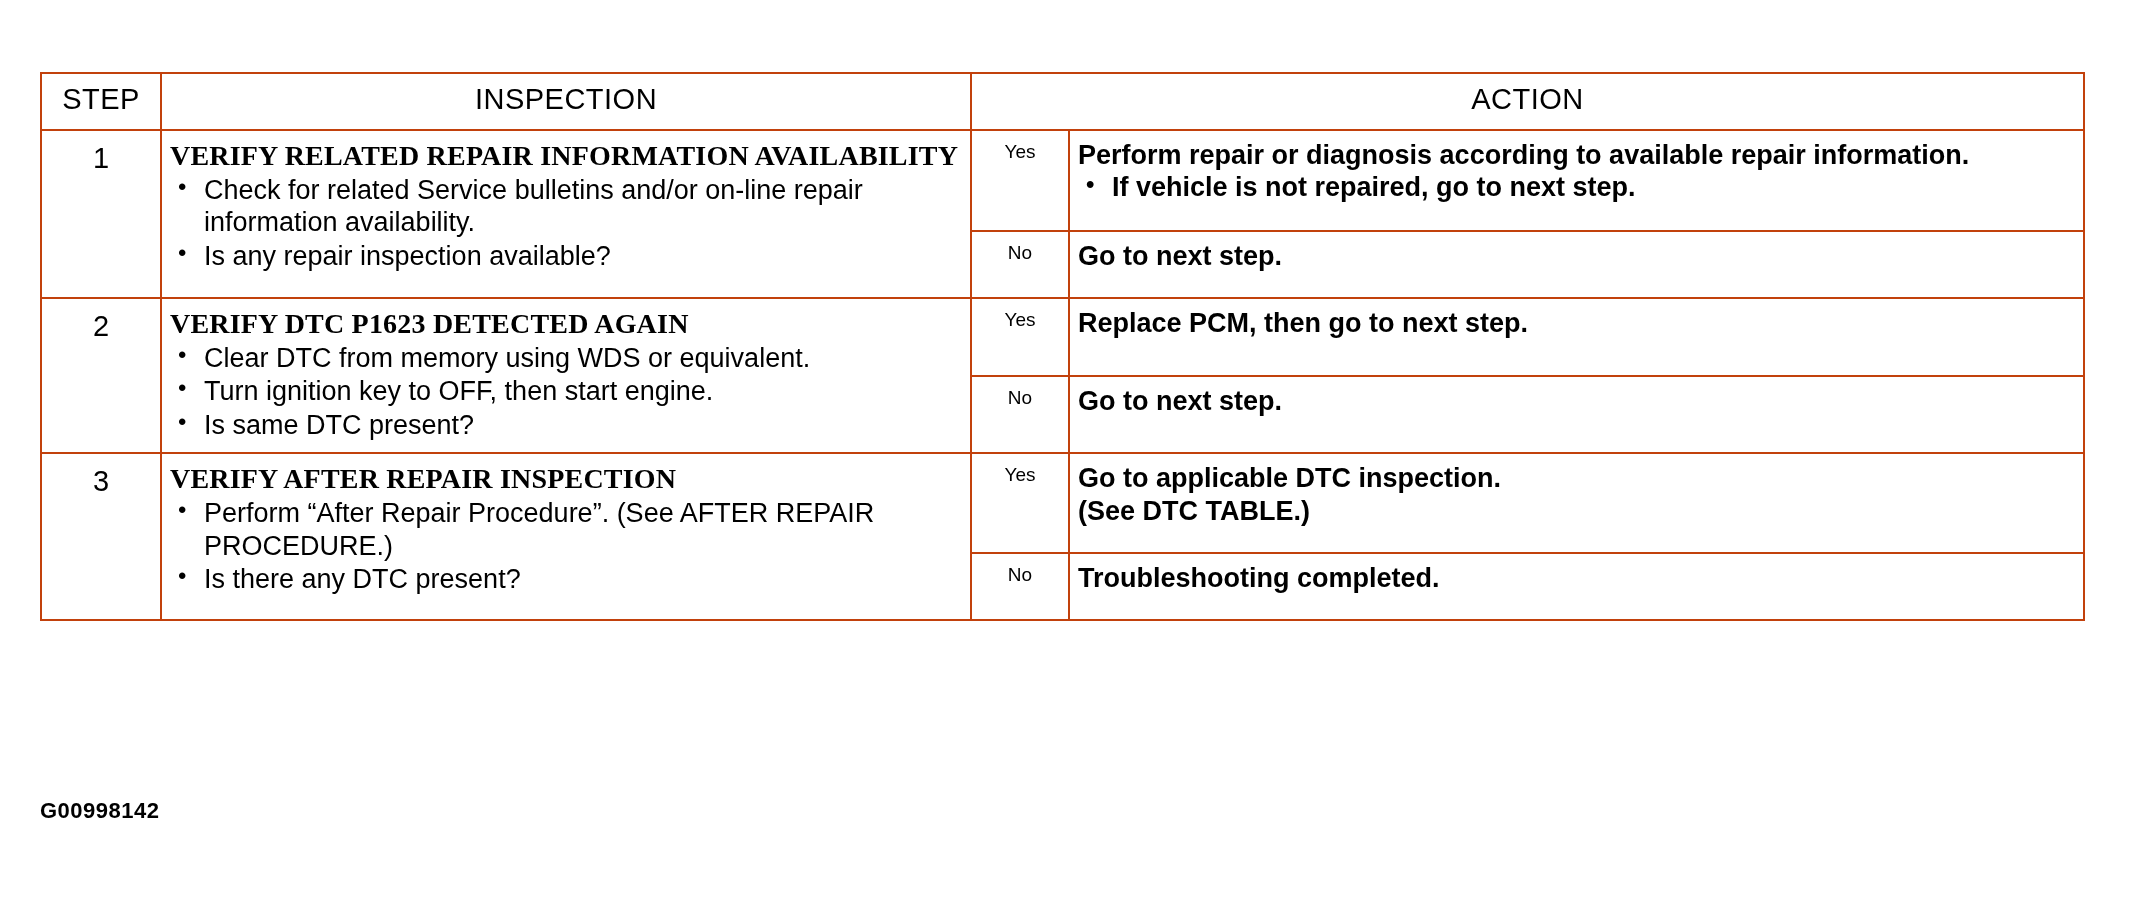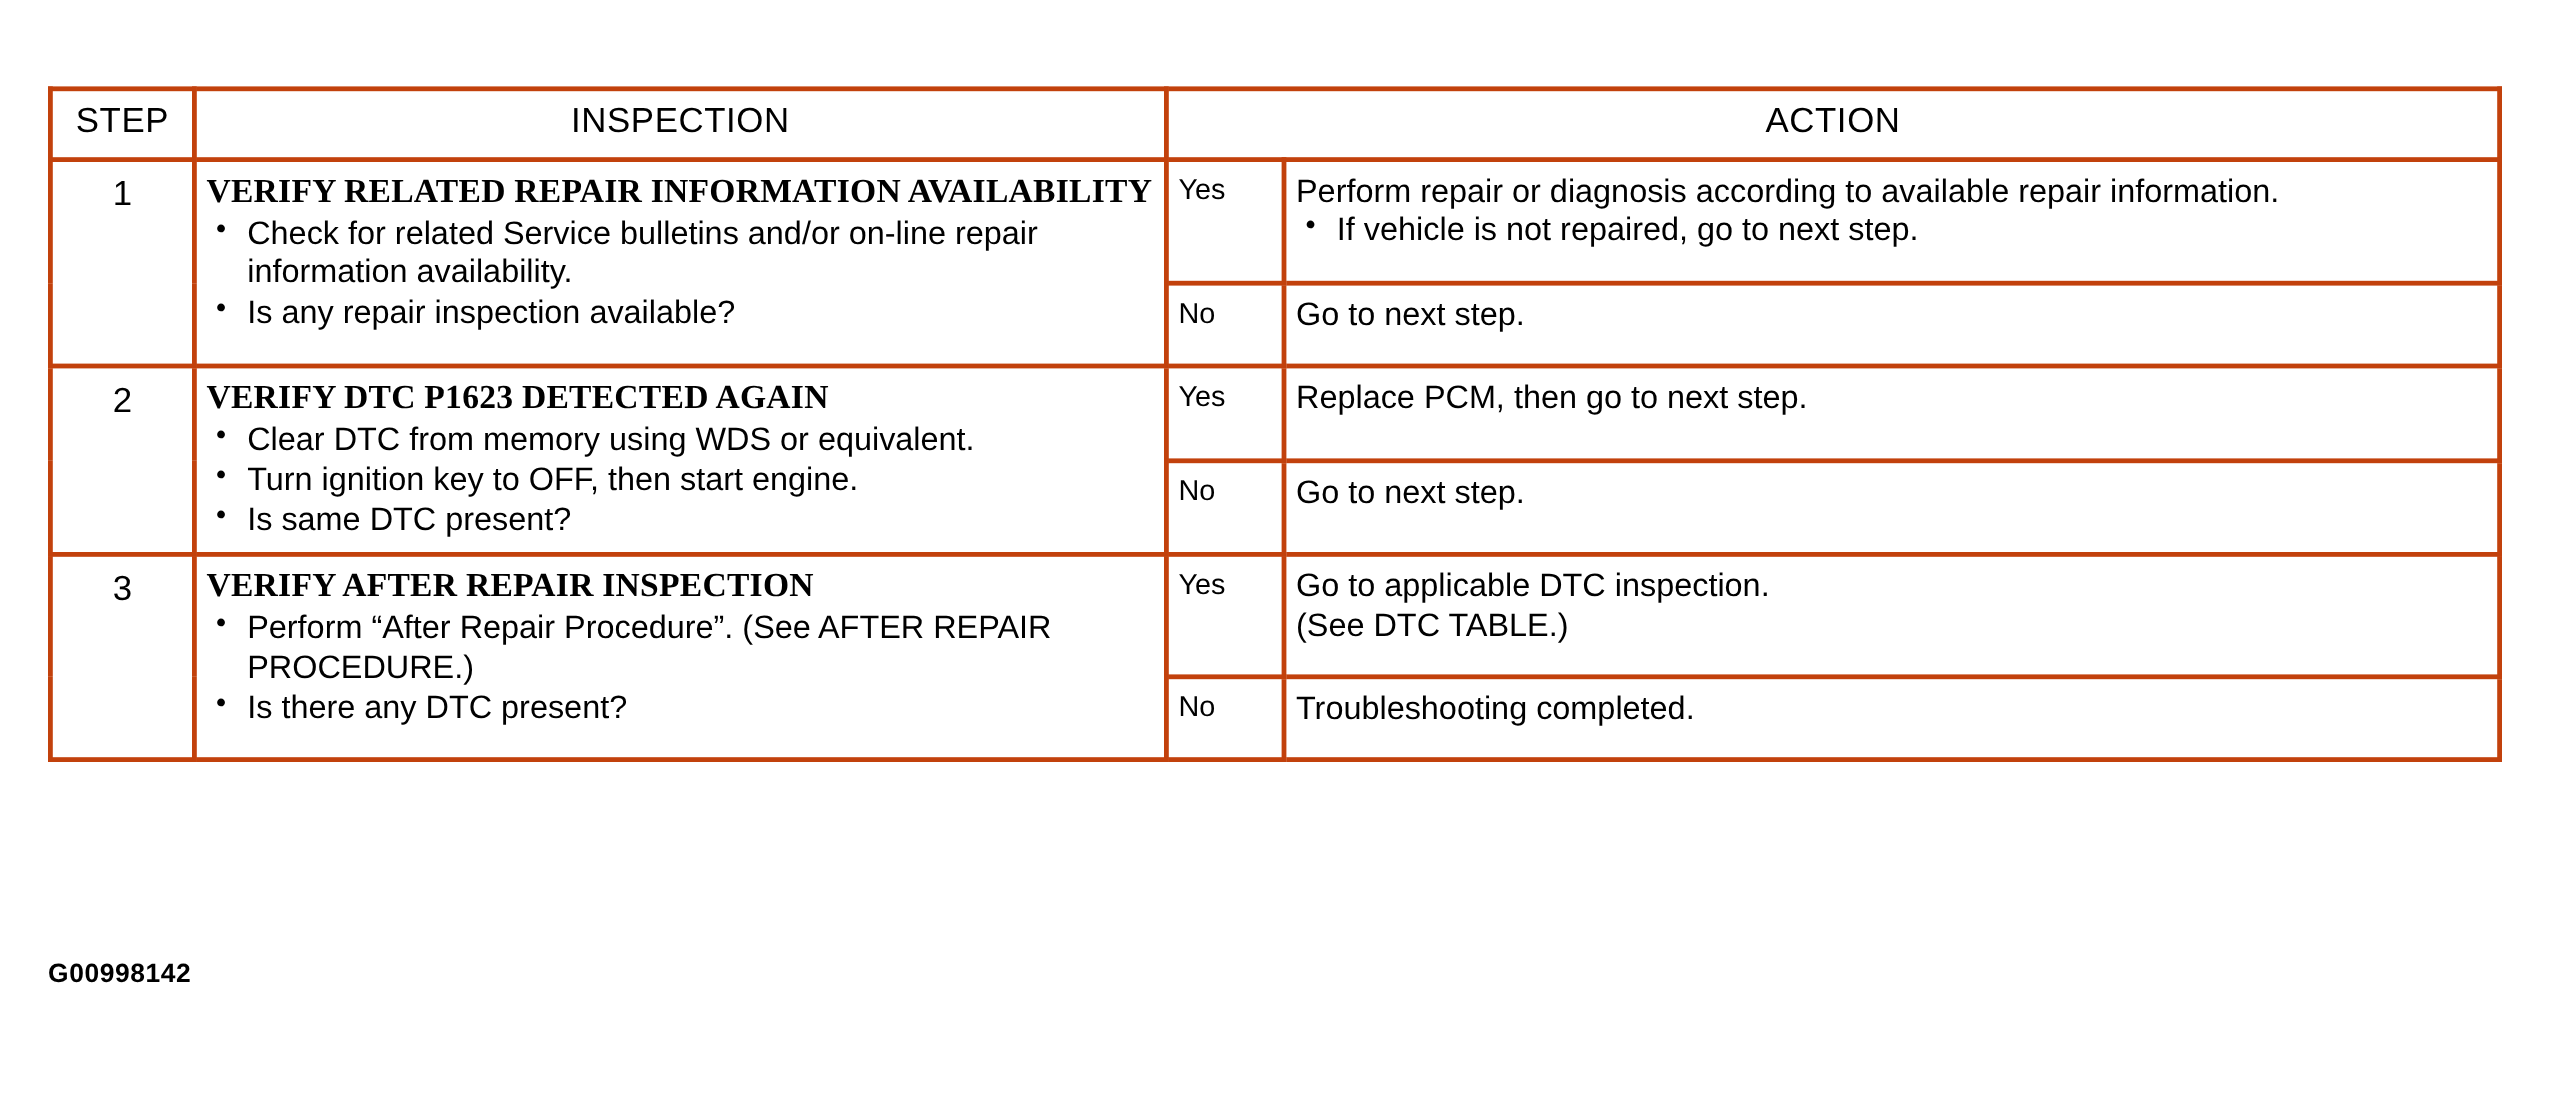--- a/index.html
+++ b/index.html
@@ -24,21 +24,21 @@
   }
   .diag-table {
     position: absolute;
     left: 40px;
     top: 72px;
     width: 2045px;
     border-collapse: collapse;
     table-layout: fixed;
   }
   .diag-table td, .diag-table th {
-    border: 4px solid #c2410c;
+    border: 2px solid #c2410c;
     vertical-align: top;
     padding: 4px 8px 10px 8px;
     font-size: 27px;
     line-height: 1.20;
     font-weight: normal;
   }
   .diag-table thead th {
     text-align: center;
     padding: 8px 6px 12px 6px;
     font-size: 29px;
@@ -49,31 +49,32 @@
   .col-insp   { width: 810px; }
   .col-yn     { width: 98px; }
   .col-action { width: auto; }
 
   td.step-cell {
     text-align: center;
     font-size: 29px;
     padding-top: 10px;
   }
   td.yn-cell {
-    text-align: left;
-    font-size: 24px;
+    text-align: center;
+    font-size: 19px;
     padding-top: 10px;
     padding-bottom: 8px;
   }
   td.insp-cell {
     padding-top: 8px;
   }
   td.action-cell {
     padding-top: 8px;
     padding-bottom: 25px;
+    font-weight: bold;
   }
   .insp-title {
     font-weight: bold;
     font-size: 28px;
     line-height: 1.18;
     letter-spacing: 0.2px;
     margin: 0 0 2px 0;
     font-family: Liberation Serif, serif;
   }
   ul.bullets {

